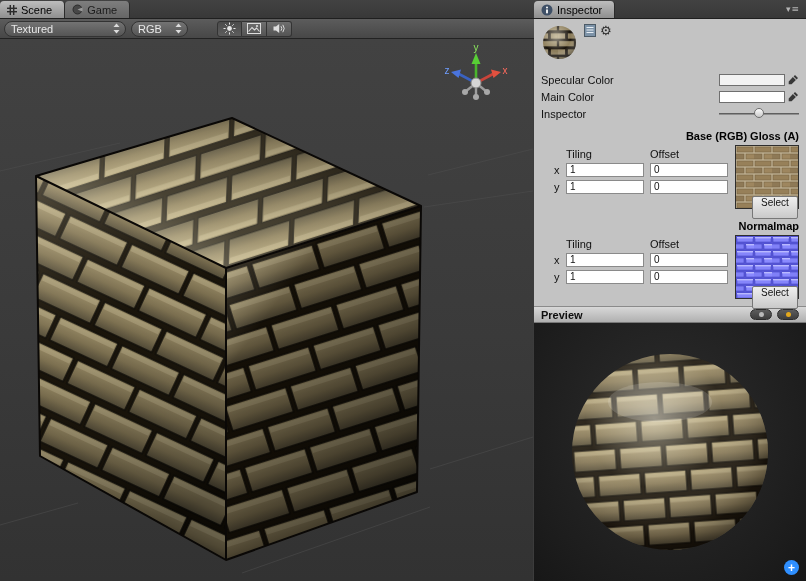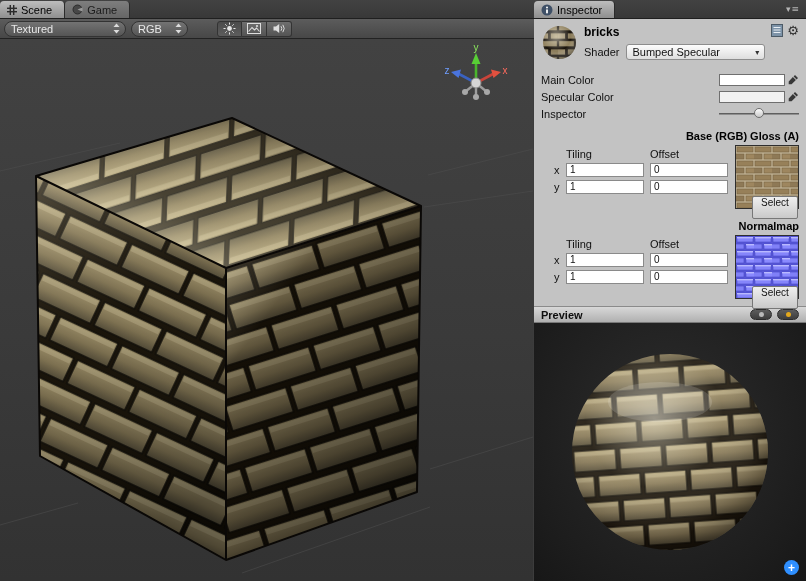--- a/index.html
+++ b/index.html
@@ -359,54 +359,44 @@
             </pattern>
             <radialGradient id="pminiShade" cx="0.4" cy="0.32" r="0.8">
               <stop offset="0" stop-color="#fff8e0" stop-opacity="0.55"></stop>
               <stop offset="0.55" stop-color="#ffffff" stop-opacity="0"></stop>
               <stop offset="1" stop-color="#000000" stop-opacity="0.6"></stop>
             </radialGradient>
           </defs>
           <circle cx="18.5" cy="18.5" r="16.5" fill="url(#pmini)"></circle>
           <circle cx="18.5" cy="18.5" r="16.5" fill="url(#pminiShade)"></circle>
         </svg>
-        <div class="mat-info">
-          <div class="mat-name">bricks</div>
-          <div class="shader-row">
-            <span>Shader</span>
-            <div class="popup">
-              <span class="lbl">Bumped Specular</span>
-              <span class="arr">▾</span>
-            </div>
-          </div>
-        </div>
         <div class="hdr-icons">
           <svg width="12" height="13">
             <rect x="0.5" y="0.5" width="11" height="12" fill="#7d93a8" stroke="#4c5a66"></rect>
             <line x1="2.5" y1="3.5" x2="9.5" y2="3.5" stroke="#e8eef4"></line>
             <line x1="2.5" y1="6" x2="9.5" y2="6" stroke="#e8eef4"></line>
             <line x1="2.5" y1="8.5" x2="9.5" y2="8.5" stroke="#e8eef4"></line>
           </svg>
           <span class="gear">⚙</span>
         </div>
       </div>
 
       <div class="prop-row">
+        <span class="prop-label">Specular Color</span>
+        <div class="prop-ctrl">
+          <div class="swatch spec"></div>
+          <svg width="11" height="11">
+            <path d="M7 1 l3 3 -1.4 1.4 -3 -3 Z M4.9 3.1 l3 3 L3.6 10.3 H0.7 V7.4 Z" fill="#383838"></path>
+          </svg>
+        </div>
+      </div>
+      <div class="prop-row">
         <span class="prop-label">Main Color</span>
         <div class="prop-ctrl">
           <div class="swatch"></div>
-          <svg width="11" height="11">
-            <path d="M7 1 l3 3 -1.4 1.4 -3 -3 Z M4.9 3.1 l3 3 L3.6 10.3 H0.7 V7.4 Z" fill="#383838"></path>
-          </svg>
-        </div>
-      </div>
-      <div class="prop-row">
-        <span class="prop-label">Specular Color</span>
-        <div class="prop-ctrl">
-          <div class="swatch spec"></div>
           <svg width="11" height="11">
             <path d="M7 1 l3 3 -1.4 1.4 -3 -3 Z M4.9 3.1 l3 3 L3.6 10.3 H0.7 V7.4 Z" fill="#383838"></path>
           </svg>
         </div>
       </div>
       <div class="prop-row">
         <span class="prop-label">Inspector</span>
         <div class="prop-ctrl">
           <div class="slider">
             <div class="slider-track"></div>

